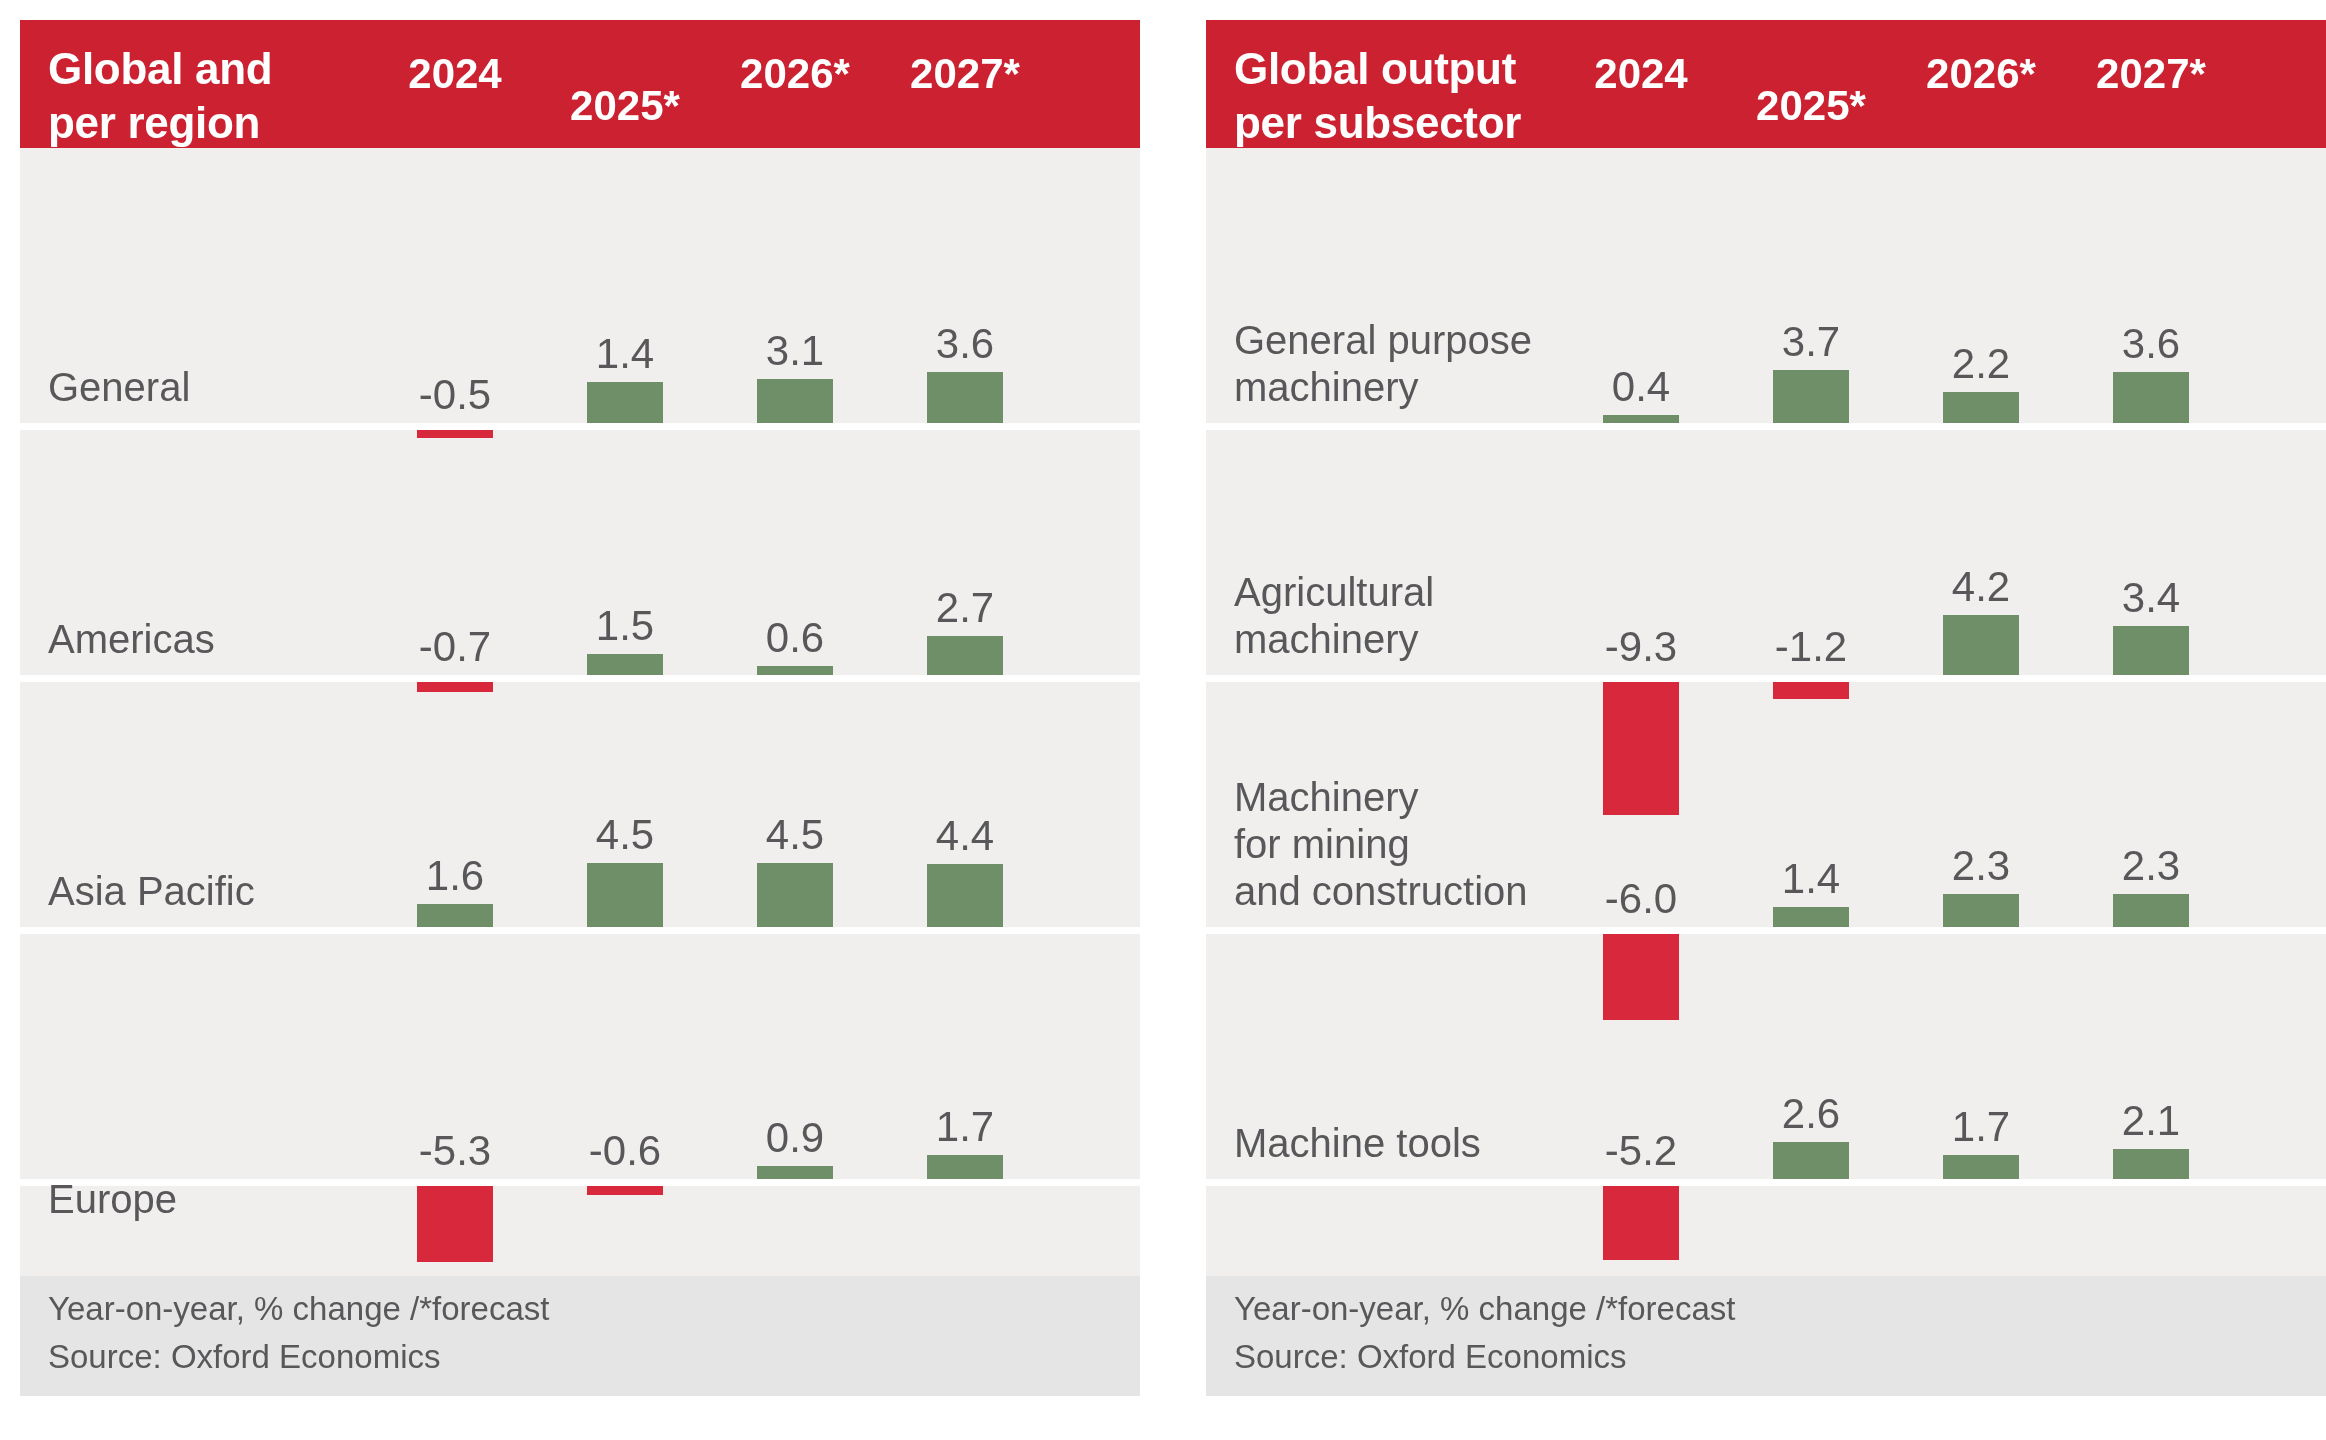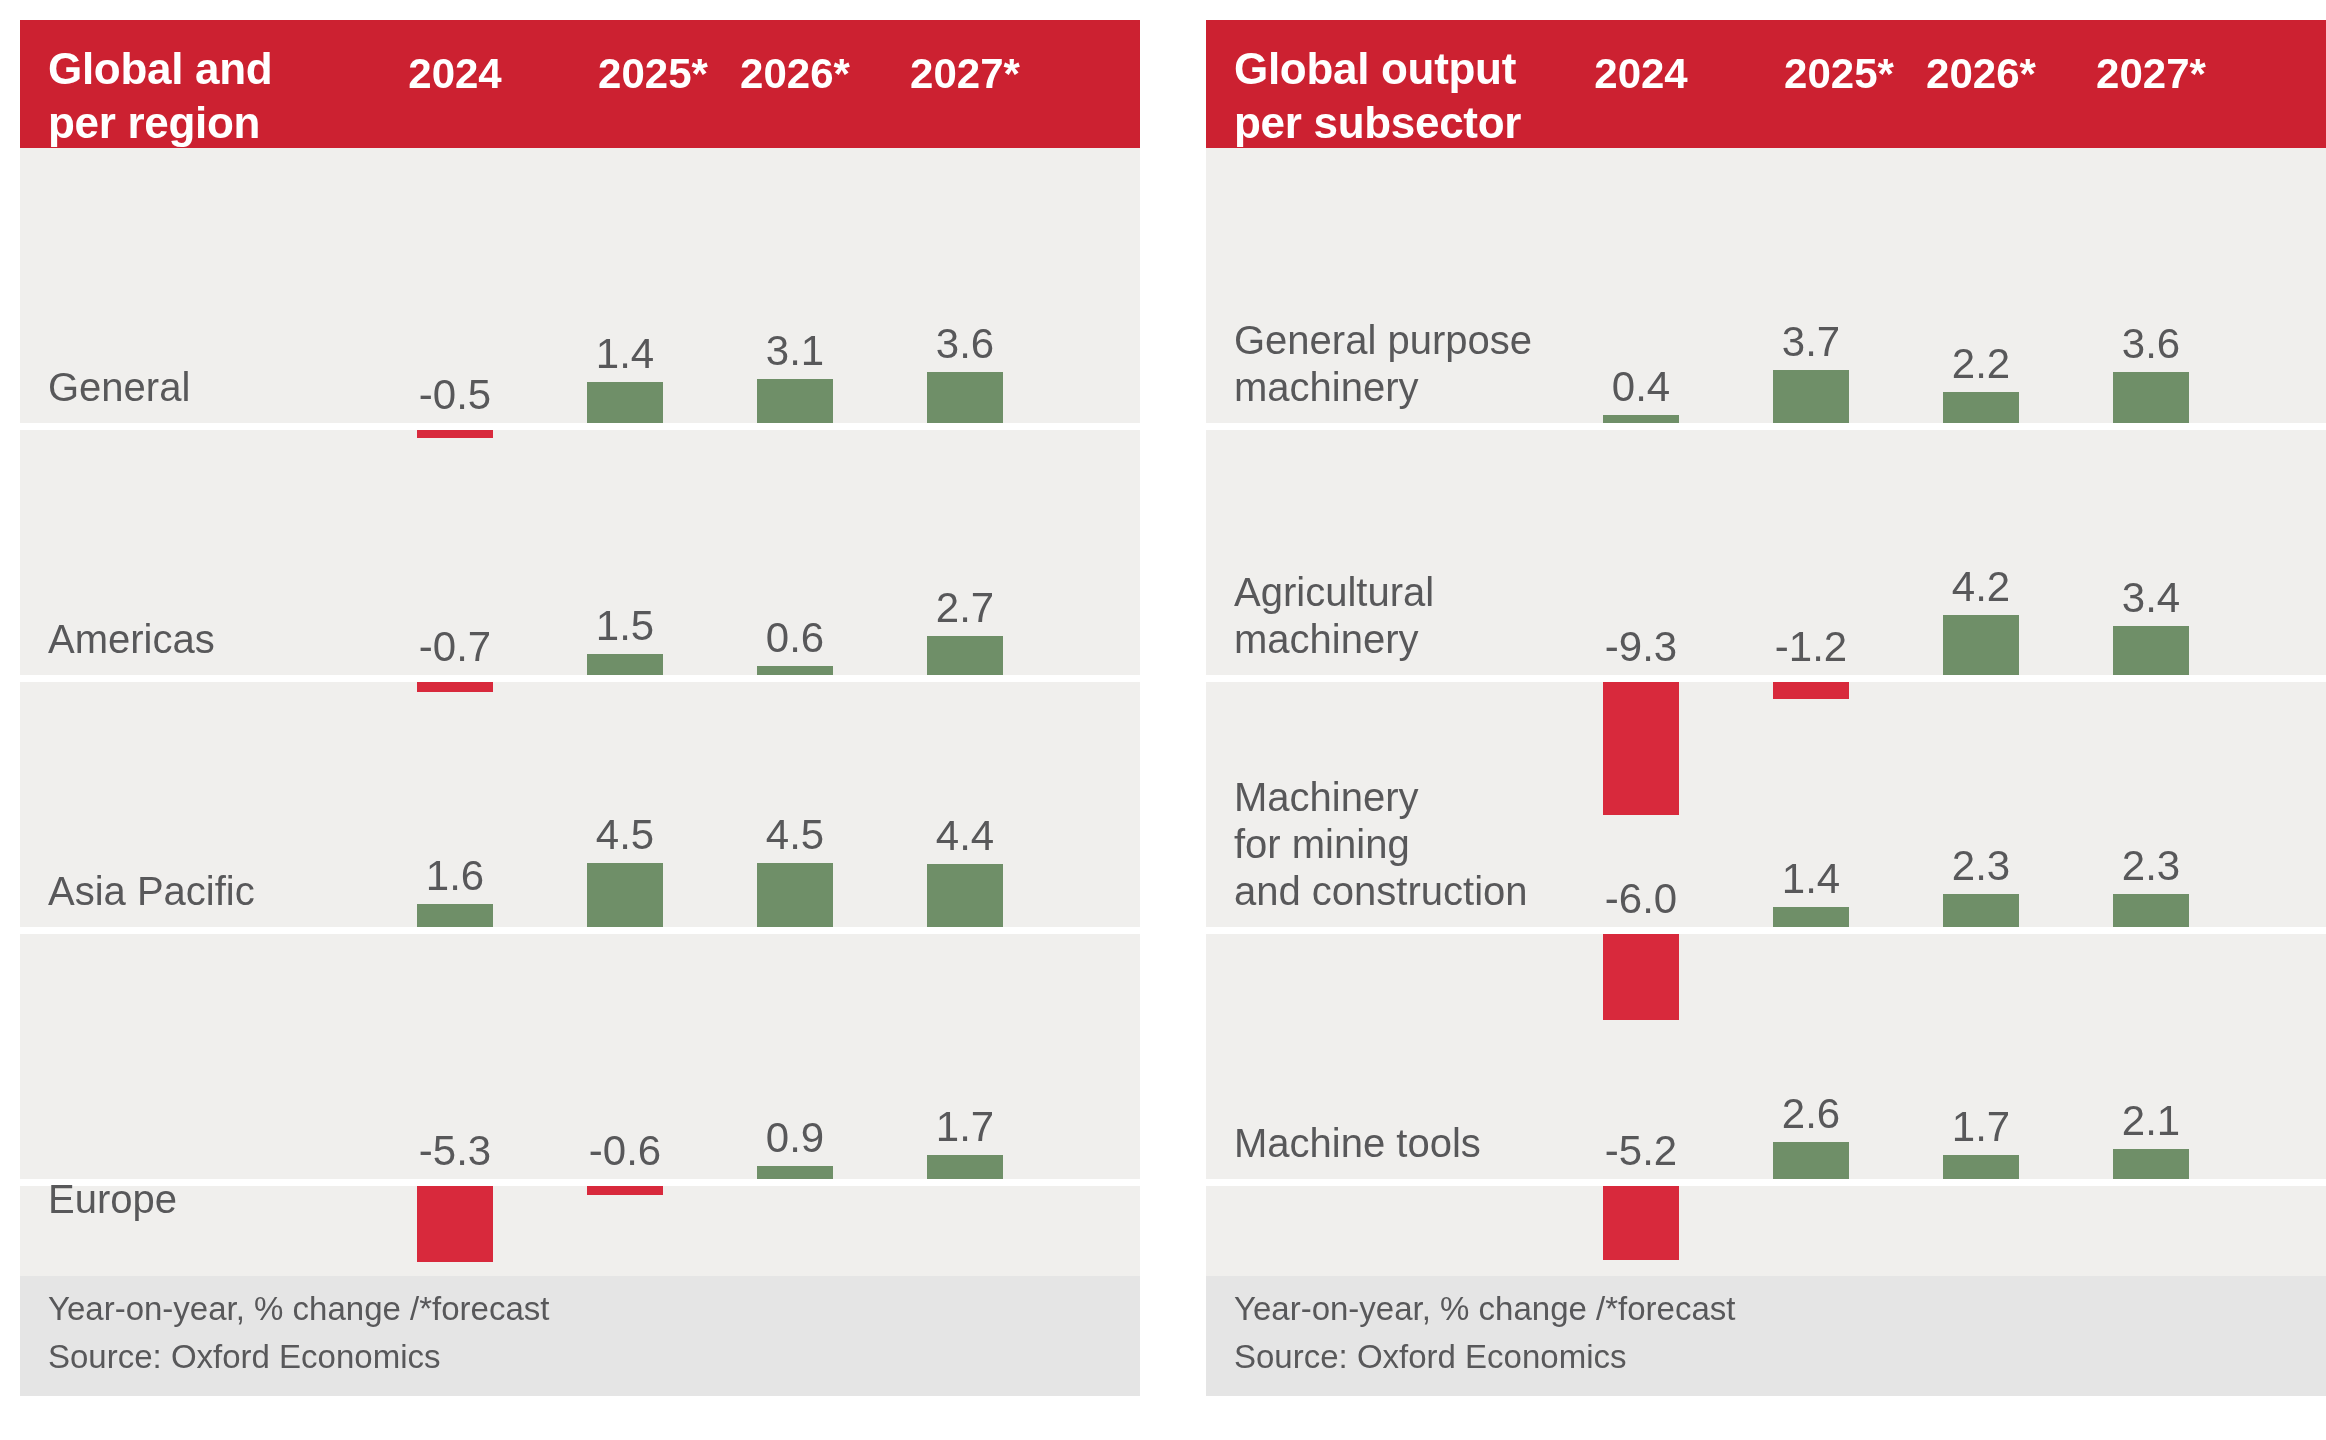--- a/index.html
+++ b/index.html
@@ -3,21 +3,21 @@
 <meta charset="utf-8">
 <style>
   html,body{margin:0;padding:0;background:#ffffff;}
   body{width:2326px;height:1440px;font-family:"Liberation Sans",sans-serif;position:relative;overflow:hidden;}
   .panel{position:absolute;top:20px;height:1208px;}
   #panel-left{left:20px;width:1120px;}
   #panel-right{left:1206px;width:1120px;}
   .panel-header{position:absolute;left:0;top:0;width:100%;height:128px;background:#cc2131;color:#ffffff;box-sizing:border-box;}
   .panel-header .htitle{position:absolute;left:28px;top:22px;font-size:44px;line-height:1.22;font-weight:700;letter-spacing:-0.3px;white-space:pre-line;}
   .panel-header .hyear{position:absolute;top:30px;font-size:42px;font-weight:700;text-align:center;width:170px;}
-  .hy0{left:350px;} .hy1{left:548px;} .hy2{left:690px;} .hy3{left:860px;}
+  .hy0{left:350px;} .hy1{left:520px;margin-top:32px;} .hy2{left:690px;} .hy3{left:860px;}
   .panel-body{position:absolute;left:0;top:128px;width:100%;height:1152px;background:#f0efed;}
   .panel-foot{position:absolute;left:0;top:1256px;width:100%;height:120px;background:#e5e5e5;}
   .panel-foot .fline{position:absolute;left:28px;font-size:33px;color:#58585a;}
   .panel-foot .fl0{top:14px;} .panel-foot .fl1{top:62px;}
   .baseline{position:absolute;left:0;width:100%;height:7px;background:#ffffff;}
   .rowlabel{position:absolute;left:28px;font-size:40px;color:#58585a;line-height:1.18;white-space:pre-line;}
   .bar{position:absolute;width:76px;}
   .bar.pos{background:#6f8f68;}
   .bar.neg{background:#d8293c;}
   .vlabel{position:absolute;width:170px;text-align:center;font-size:42px;color:#58585a;}

